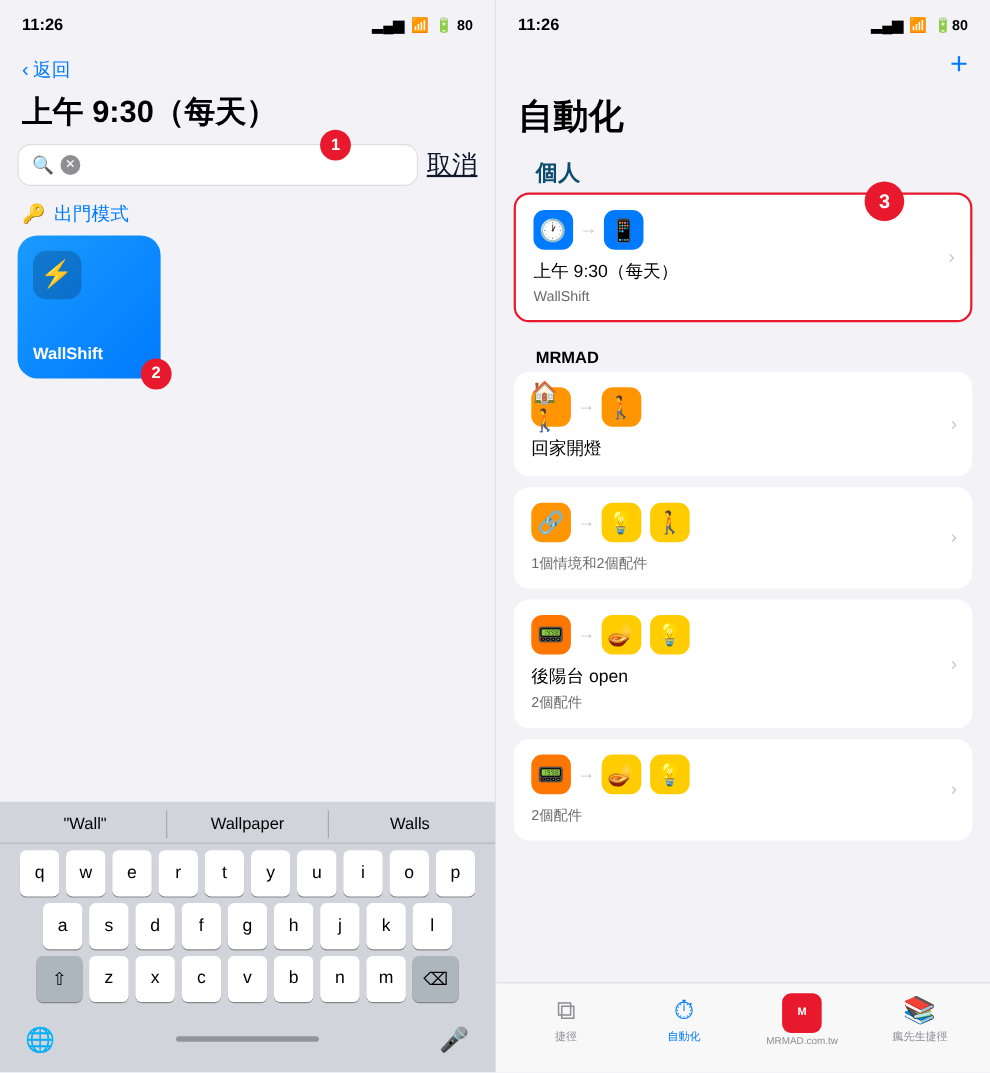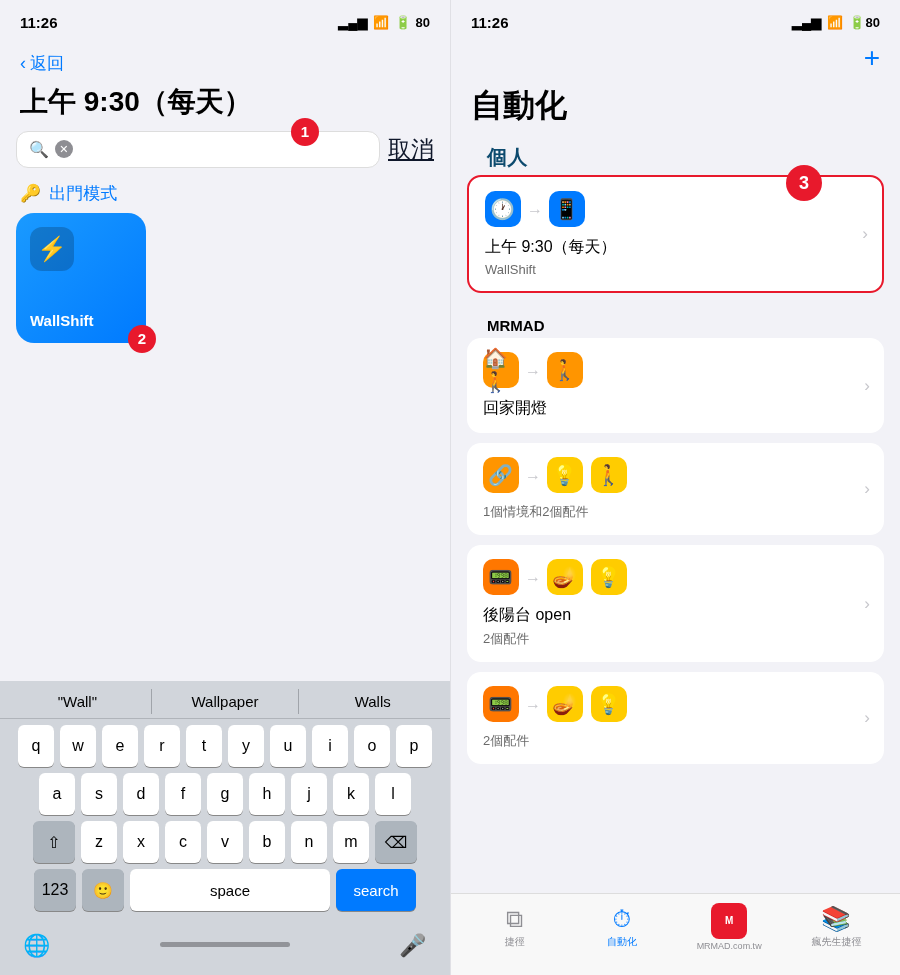--- a/index.html
+++ b/index.html
@@ -515,26 +515,20 @@
         <div class="key">z</div>
         <div class="key">x</div>
         <div class="key">c</div>
         <div class="key">v</div>
         <div class="key">b</div>
         <div class="key">n</div>
         <div class="key">m</div>
         <div class="key dark wide">⌫</div>
       </div>
 
-      <div class="key-row">
-        <div class="key dark num-key">123</div>
-        <div class="key dark emoji-key">🙂</div>
-        <div class="key space-key">space</div>
-        <div class="key search-key">search</div>
-      </div>
     </div>
 
     <div class="bottom-bar-left">
       <div class="globe-btn">🌐</div>
       <div class="home-indicator-left"></div>
       <div class="mic-btn">🎤</div>
     </div>
   </div>
 
 </div>

